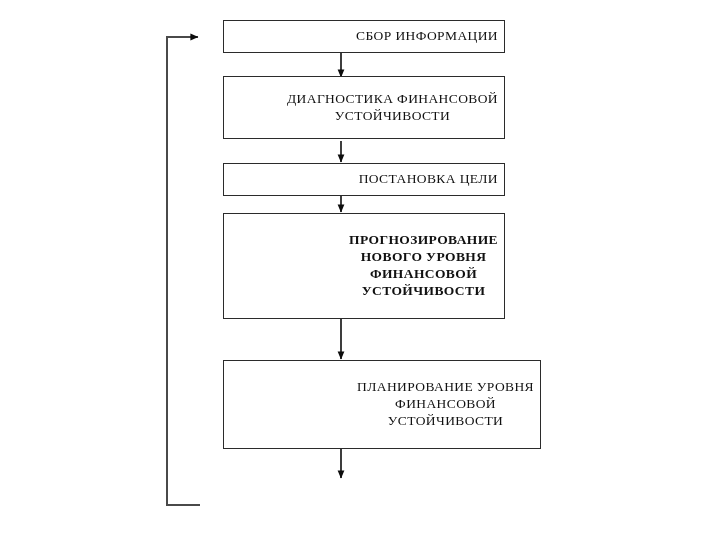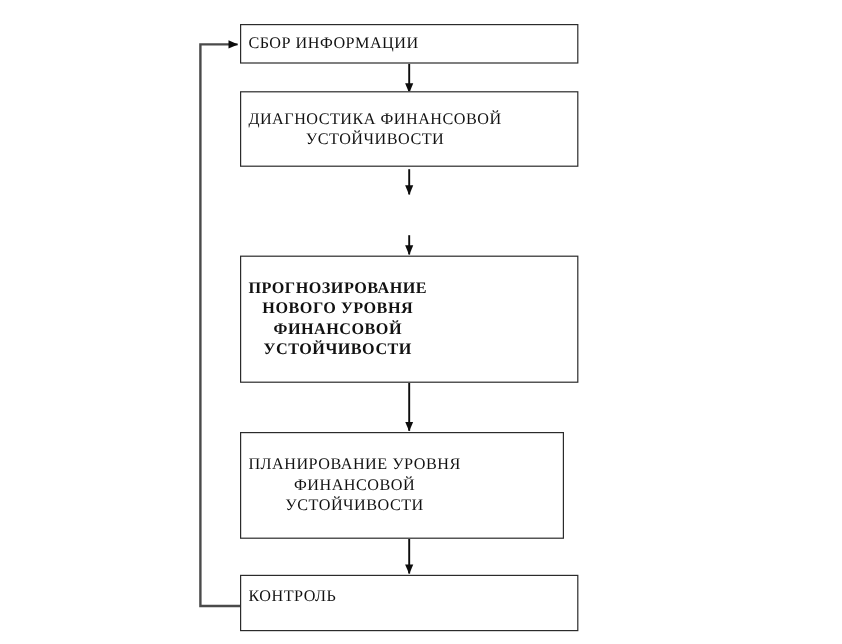--- a/index.html
+++ b/index.html
@@ -17,37 +17,38 @@
     background: #ffffff;
     overflow: hidden;
   }
   .node {
     position: absolute;
     box-sizing: border-box;
     border: 1.5px solid #2b2b2b;
     background: #ffffff;
     display: flex;
     align-items: center;
-    justify-content: flex-start;
+    justify-content: flex-end;
     text-align: center;
+    margin-left: 23px;
   }
   .node .label {
     font-size: 13.5px;
     line-height: 1.25;
     letter-spacing: 0.4px;
     color: #111111;
     white-space: pre-line;
     padding: 0 6px;
   }
   
   #node-0 { left: 200px; top: 20px;  width: 282px; height: 33px; }
   #node-1 { left: 200px; top: 76px;  width: 282px; height: 63px; }
   #node-2 { left: 200px; top: 163px; width: 282px; height: 33px; }
   #node-3 { left: 200px; top: 213px; width: 282px; height: 106px; font-weight: bold; }
-  #node-4 { left: 200px; top: 360px; width: 270px; height: 89px; }
+  #node-4 { left: 200px; top: 360px; width: 318px; height: 89px; }
   #node-5 { left: 200px; top: 479px; width: 282px; height: 47px;
             align-items: flex-start; padding-top: 9px; }
 
   svg#wires {
     position: absolute;
     left: 0; top: 0;
     width: 702px;
     height: 537px;
     pointer-events: none;
   }
@@ -91,31 +92,31 @@
 
   <div class="node" id="node-0">
     <span class="label">СБОР ИНФОРМАЦИИ</span>
   </div>
 
   <div class="node" id="node-1">
     <span class="label">ДИАГНОСТИКА ФИНАНСОВОЙ
 УСТОЙЧИВОСТИ</span>
   </div>
 
+  <div class="node" id="node-2">
+    <span class="label">ПОСТАНОВКА ЦЕЛИ</span>
+  </div>
 
   <div class="node" id="node-3">
     <span class="label">ПРОГНОЗИРОВАНИЕ
 НОВОГО УРОВНЯ
 ФИНАНСОВОЙ
 УСТОЙЧИВОСТИ</span>
   </div>
 
   <div class="node" id="node-4">
     <span class="label">ПЛАНИРОВАНИЕ УРОВНЯ
 ФИНАНСОВОЙ
 УСТОЙЧИВОСТИ</span>
   </div>
 
-  <div class="node" id="node-5">
-    <span class="label">КОНТРОЛЬ</span>
-  </div>
 
 </div>
 
 </body></html>

